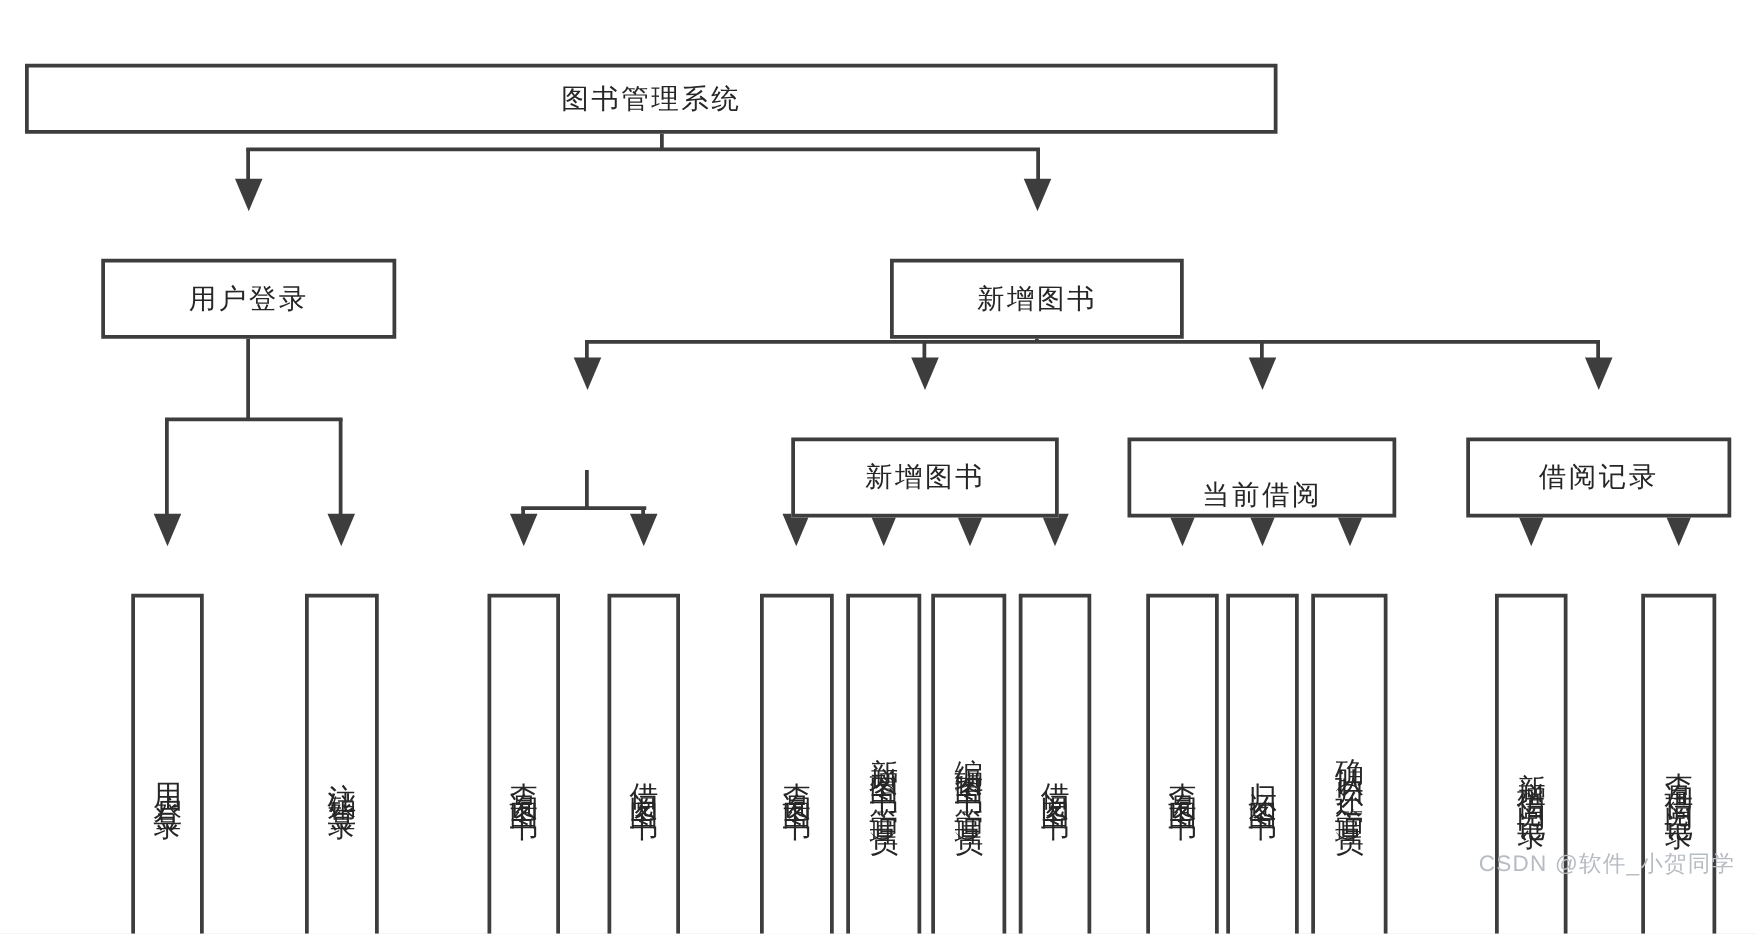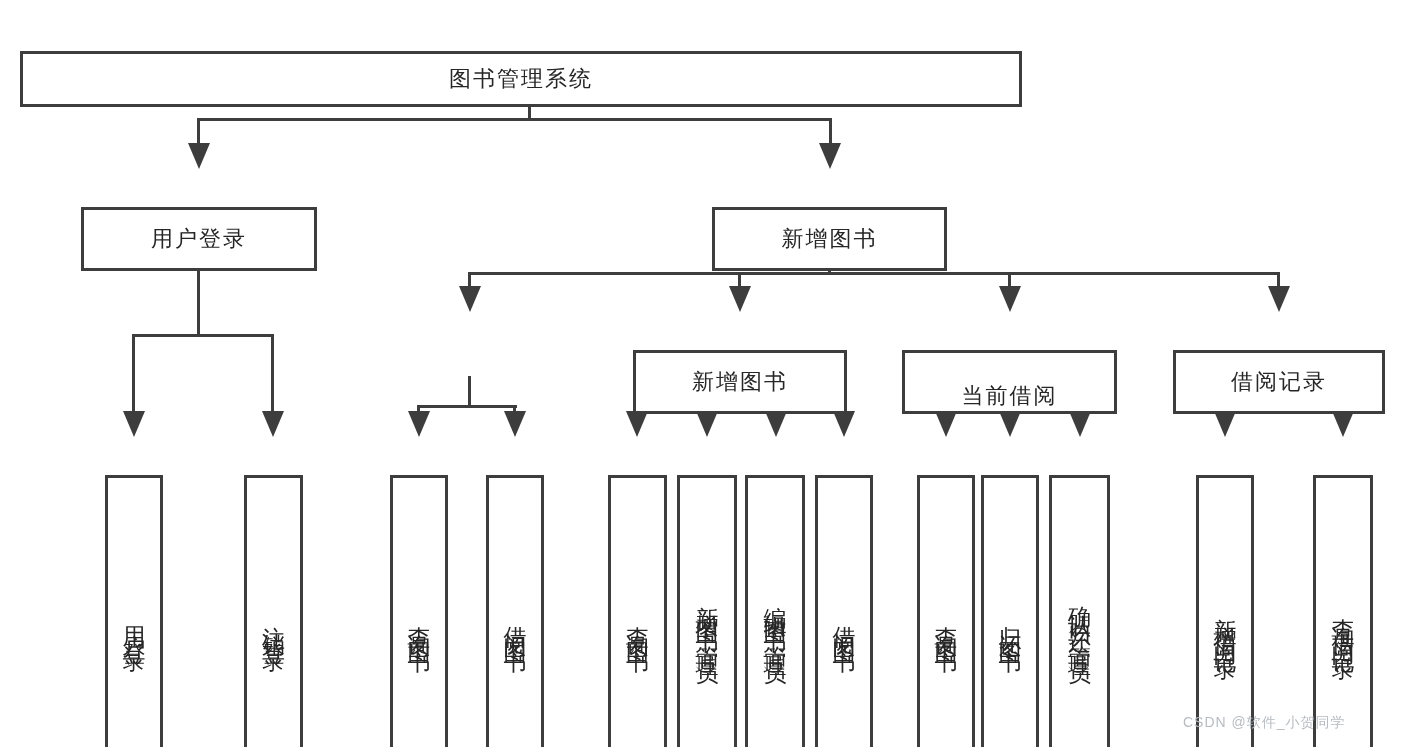--- a/index.html
+++ b/index.html
@@ -48,22 +48,22 @@
   .arrow{
     position:absolute;
     width:0;height:0;
     border-left:11px solid transparent;
     border-right:11px solid transparent;
     border-top:26px solid var(--line);
     z-index:1;
   }
   .watermark{
     position:absolute;
-    left:1183px;top:714px;
-    font-size:14px;
+    left:1183px;top:679px;
+    font-size:18px;
     color:var(--watermark);
     letter-spacing:1px;
     white-space:nowrap;
     z-index:5;
   }
 </style>
 </head>
 <body>
 
 <div id="canvas">

